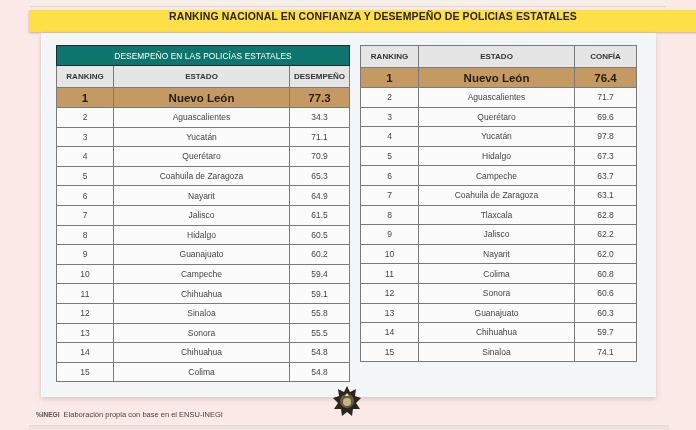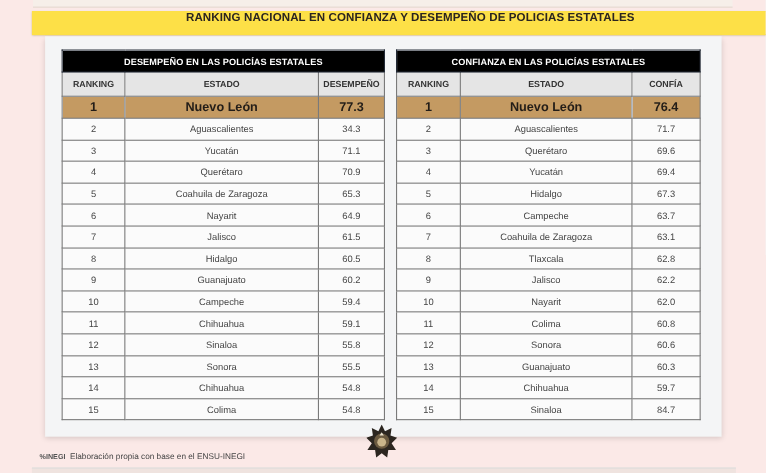--- a/index.html
+++ b/index.html
@@ -31,21 +31,21 @@
     table.rank {
       position:absolute; border-collapse:collapse; table-layout:fixed;
       background:#fff;
     }
     table.rank td, table.rank th {
       border:1px solid #7a7a7a; text-align:center; padding:0;
       font-size:8.5px; color:#444; height:18.6px;
       white-space:nowrap; overflow:hidden;
     }
     table.rank .cap th {
-      background:#000000; color:#fff; font-size:8.3px; font-weight:bold;
+      background:#0f766e; color:#fff; font-size:8.3px; font-weight:normal;
       height:19px; border-color:#232a36; letter-spacing:0.1px;
     }
     table.rank .cols th {
       background:#e5e5e5; color:#333; font-weight:bold; font-size:8px;
       height:21px;
     }
     table.rank tr.top td {
       background:#c49a62; color:#231d18; font-weight:bold; font-size:11.5px;
       height:19px;
     }
@@ -166,23 +166,20 @@
     </tbody>
 </table>
 
 <table class="rank" id="t-right">
   <colgroup>
       <col style="width:58px">
       <col style="width:156px">
       <col style="width:62px">
     </colgroup>
   <thead>
-    <tr class="cap">
-        <th colspan="3">CONFIANZA EN LAS POLICÍAS ESTATALES</th>
-      </tr>
     <tr class="cols">
       <th>RANKING</th>
       <th>ESTADO</th>
       <th>CONFÍA</th>
     </tr>
   </thead>
   <tbody id="tb-right">
       <tr class="top">
         <td>1</td>
         <td>Nuevo León</td>
@@ -194,21 +191,21 @@
         <td>71.7</td>
       </tr>
       <tr class="row">
         <td>3</td>
         <td>Querétaro</td>
         <td>69.6</td>
       </tr>
       <tr class="row">
         <td>4</td>
         <td>Yucatán</td>
-        <td>69.4</td>
+        <td>97.8</td>
       </tr>
       <tr class="row">
         <td>5</td>
         <td>Hidalgo</td>
         <td>67.3</td>
       </tr>
       <tr class="row">
         <td>6</td>
         <td>Campeche</td>
         <td>63.7</td>
@@ -249,21 +246,21 @@
         <td>60.3</td>
       </tr>
       <tr class="row">
         <td>14</td>
         <td>Chihuahua</td>
         <td>59.7</td>
       </tr>
       <tr class="row">
         <td>15</td>
         <td>Sinaloa</td>
-        <td>84.7</td>
+        <td>74.1</td>
       </tr>
     </tbody>
 </table>
 
 <div class="badge">
   <svg width="28" height="32" viewBox="0 0 28 32">
     <polygon points="14,0 17,6 23,3 22,10 28,12 23,17 27,23 20,23 19,30 14,26 9,30 8,23 1,23 5,17 0,12 6,10 5,3 11,6" fill="#2c2620"></polygon>
     <circle cx="14" cy="15" r="7" fill="#6b5a40"></circle>
     <circle cx="14" cy="16" r="4" fill="#c9b48a"></circle>
     <path d="M12,10 L14,7 L16,10 Z" fill="#e8e0cc"></path>

